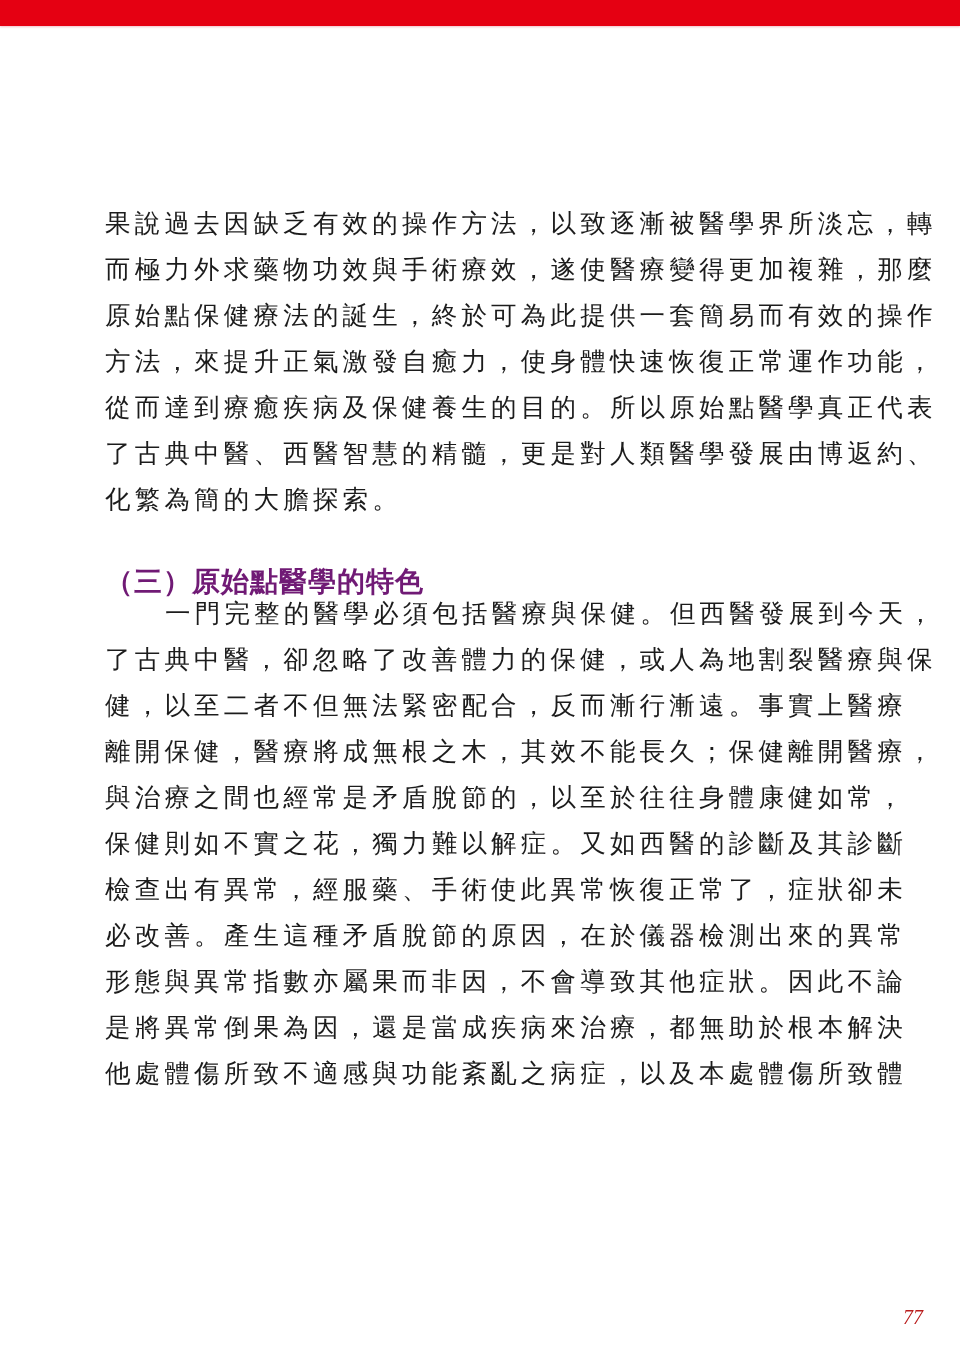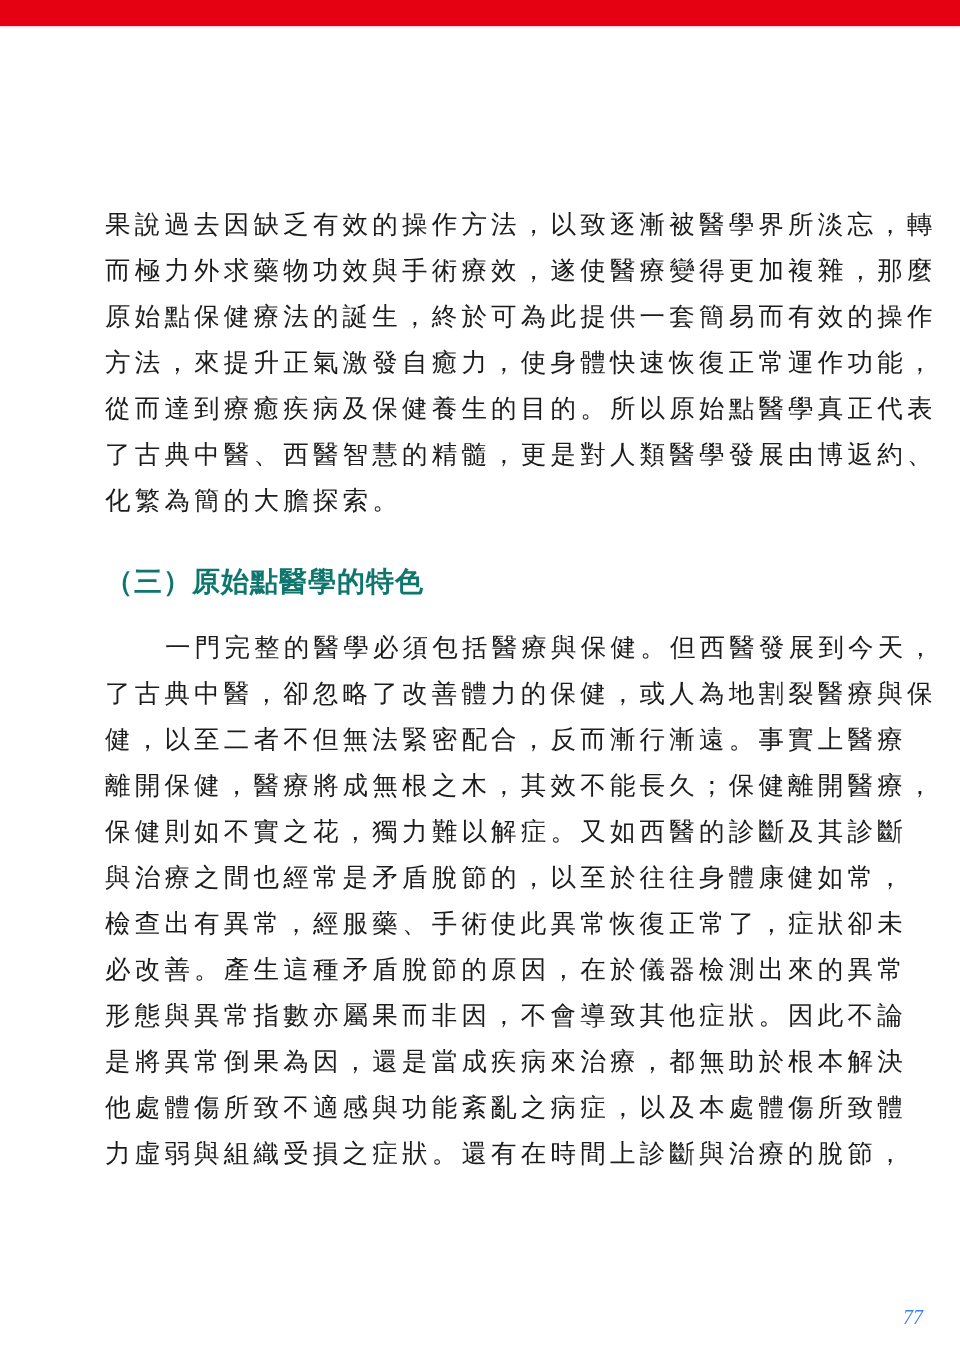--- a/index.html
+++ b/index.html
@@ -39,43 +39,43 @@
       height: 46px;
       line-height: 46px;
       font-size: 25.5px;
       letter-spacing: 4.2px;
       white-space: nowrap;
       color: #1c1c1c;
     }
     .line.indent {
       padding-left: 60px;
     }
-    #para-1 { top: 201px; }
-    #para-2 { top: 624px; }
+    #para-1 { top: 201px; font-family: Liberation Serif, serif; }
+    #para-2 { top: 590px; }
     .section-heading {
       position: absolute;
       left: 0;
       top: 560px;
       height: 44px;
       line-height: 44px;
       font-family: "DejaVu Serif", serif;
       font-weight: bold;
       font-size: 28px;
       letter-spacing: 1px;
-      color: #0f766e;
+      color: #701a75;
       white-space: nowrap;
     }
     .page-number {
       position: absolute;
       left: 903px;
       top: 1306px;
       font-family: "Liberation Serif", serif;
       font-style: italic;
       font-size: 20px;
-      color: #3b82f6;
+      color: #b91c1c;
     }
   </style>
 </head>
 <body>
 
 <div class="top-bar"></div>
 
 <div class="content">
 
   <div class="para" id="para-1">
@@ -88,25 +88,24 @@
     <span class="line">化繁為簡的大膽探索。</span>
   </div>
 
   <h2 class="section-heading" style="margin:0;">（三）原始點醫學的特色</h2>
 
   <div class="para" id="para-2">
     <span class="line indent">一門完整的醫學必須包括醫療與保健。但西醫發展到今天，</span>
     <span class="line">了古典中醫，卻忽略了改善體力的保健，或人為地割裂醫療與保</span>
     <span class="line">健，以至二者不但無法緊密配合，反而漸行漸遠。事實上醫療</span>
     <span class="line">離開保健，醫療將成無根之木，其效不能長久；保健離開醫療，</span>
+    <span class="line">與治療之間也經常是矛盾脫節的，以至於往往身體康健如常，</span>
     <span class="line">保健則如不實之花，獨力難以解症。又如西醫的診斷及其診斷</span>
-    <span class="line">與治療之間也經常是矛盾脫節的，以至於往往身體康健如常，</span>
     <span class="line">檢查出有異常，經服藥、手術使此異常恢復正常了，症狀卻未</span>
     <span class="line">必改善。產生這種矛盾脫節的原因，在於儀器檢測出來的異常</span>
     <span class="line">形態與異常指數亦屬果而非因，不會導致其他症狀。因此不論</span>
     <span class="line">是將異常倒果為因，還是當成疾病來治療，都無助於根本解決</span>
     <span class="line">他處體傷所致不適感與功能紊亂之病症，以及本處體傷所致體</span>
-    <span class="line">力虛弱與組織受損之症狀。還有在時間上診斷與治療的脫節，</span>
   </div>
 
 </div>
 
 <div class="page-number">77</div>
 
 </body></html>

